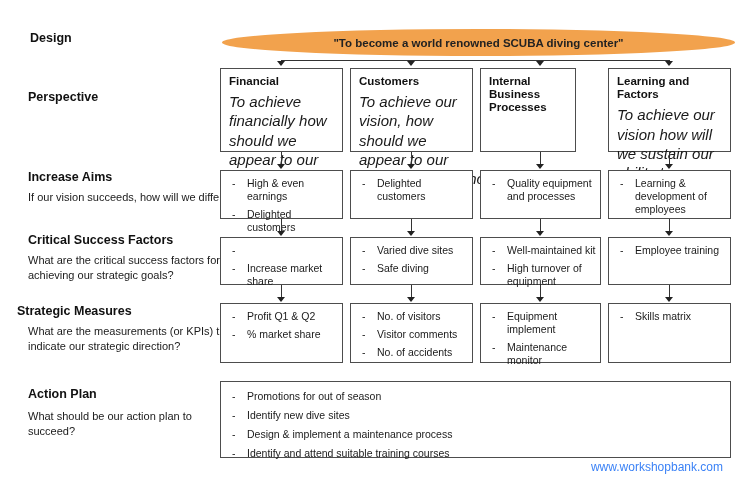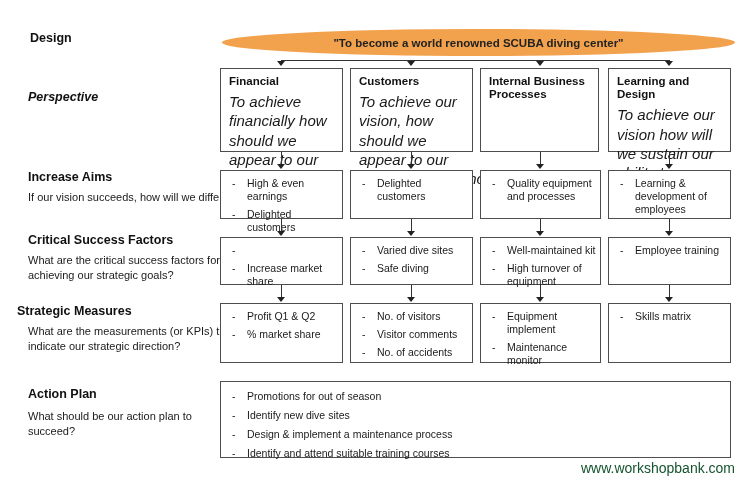--- a/index.html
+++ b/index.html
@@ -26,30 +26,30 @@
   .item { display:flex; margin-bottom:5px; font-size:10.5px; line-height:1.25; }
   .dash { width:20px; flex:0 0 20px; padding-left:5px; }
   .hline { position:absolute; height:1px; background:#333; }
   .vline { position:absolute; width:1px; background:#333; }
   .ahead {
     position:absolute; width:0; height:0;
     border-left:4px solid transparent; border-right:4px solid transparent;
     border-top:5px solid #222;
   }
   .footer {
-    position:absolute; right:5px; top:460px; font-size:14px; color:#14532d;
+    position:absolute; right:17px; top:460px; font-size:12px; color:#3b82f6;
   }
 </style>
 </head>
 <body>
 
 <div class="canvas">
 
   <div class="row-label" style="left:30px; top:31px;">Design</div>
-  <div class="row-label" style="left:28px; top:90px;font-style:italic;">Perspective</div>
+  <div class="row-label" style="left:28px; top:90px;">Perspective</div>
 
   <div class="row-label" style="left:28px; top:170px;">Increase Aims</div>
   <div class="row-sub" style="left:28px; top:190px; width:218px;">If our vision succeeds, how will we differ?</div>
 
   <div class="row-label" style="left:28px; top:233px;">Critical Success Factors</div>
   <div class="row-sub" style="left:28px; top:253px; width:212px;">What are the critical success factors for achieving our strategic goals?</div>
 
   <div class="row-label" style="left:17px; top:304px;">Strategic Measures</div>
   <div class="row-sub" style="left:28px; top:324px; width:210px;">What are the measurements (or KPIs) that indicate our strategic direction?</div>
 
@@ -67,25 +67,25 @@
   <div class="ahead" style="left:665px; top:61px;"></div>
 
   <div class="box pbox" style="left:220px; top:68px; width:123px; height:84px;">
     <div class="ptitle">Financial</div>
     <div class="pdesc">To achieve financially how should we appear to our funding providers?</div>
   </div>
   <div class="box pbox" style="left:350px; top:68px; width:123px; height:84px;">
     <div class="ptitle">Customers</div>
     <div class="pdesc">To achieve our vision, how should we appear to our customers/stakeholders?'</div>
   </div>
-  <div class="box pbox" style="left:480px; top:68px; width:119px; height:84px;">
+  <div class="box pbox" style="left:480px; top:68px; width:96px; height:84px;">
     <div class="ptitle">Internal Business Processes</div>
   </div>
   <div class="box pbox" style="left:608px; top:68px; width:123px; height:84px;">
-    <div class="ptitle">Learning and Design</div>
+    <div class="ptitle">Learning and Factors</div>
     <div class="pdesc">To achieve our vision how will we sustain our ability to change and improve?</div>
   </div>
 
   <div class="vline" style="left:281px; top:152px; height:12px;"></div>
   <div class="ahead" style="left:277px; top:164px;"></div>
   <div class="vline" style="left:411px; top:152px; height:12px;"></div>
   <div class="ahead" style="left:407px; top:164px;"></div>
   <div class="vline" style="left:540px; top:152px; height:12px;"></div>
   <div class="ahead" style="left:536px; top:164px;"></div>
   <div class="vline" style="left:669px; top:152px; height:12px;"></div>

